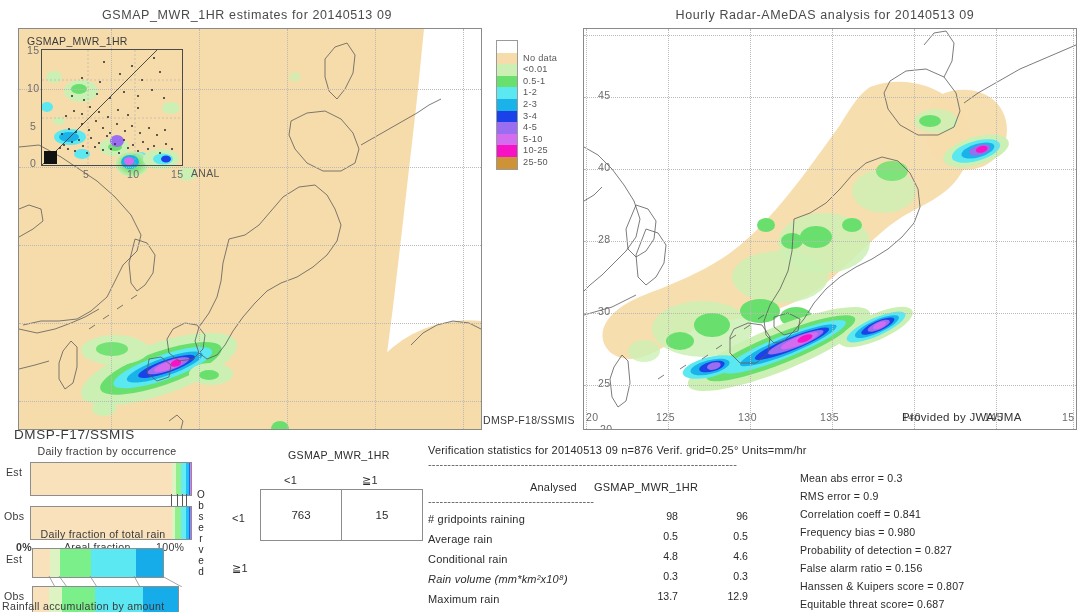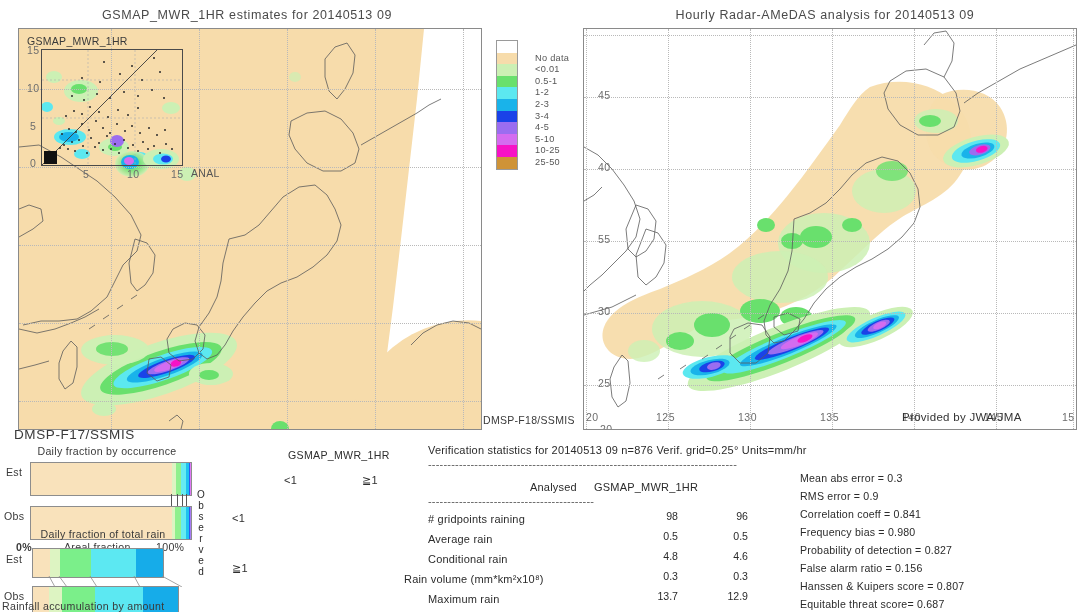--- a/index.html
+++ b/index.html
@@ -7,21 +7,21 @@
        font-family:"Liberation Sans","DejaVu Sans",sans-serif;color:#2b2b2b;}
   .abs{position:absolute;}
   .ttl{font-size:12.5px;color:#4a4a4a;letter-spacing:.6px;text-align:center;white-space:nowrap;}
   .mapbox{border:1px solid #8a8a8a;background:#ffffff;overflow:hidden;position:absolute;}
   .grid-v,.grid-h{position:absolute;}
   .grid-v{width:0;border-left:1px dotted #b9b9b9;}
   .grid-h{height:0;border-top:1px dotted #b9b9b9;}
   .axlab{position:absolute;font-size:10.5px;color:#6d6d6d;letter-spacing:.5px;white-space:nowrap;}
   .coast{position:absolute;left:0;top:0;width:100%;height:100%;pointer-events:none;}
   .legend-sw{width:20px;height:11.6px;border:0;display:block;}
-  .legend-lb{font-size:9.2px;color:#565656;letter-spacing:.3px;line-height:11.6px;white-space:nowrap;padding-left:5px;margin-left:12px;}
+  .legend-lb{font-size:9.2px;color:#565656;letter-spacing:.3px;line-height:11.6px;white-space:nowrap;padding-left:5px;}
   .legrow{display:flex;align-items:flex-start;}
   .small{font-size:10.5px;color:#3a3a3a;letter-spacing:.3px;white-space:nowrap;}
   .med{font-size:11px;color:#2e2e2e;letter-spacing:.3px;white-space:nowrap;}
   .bigl{font-size:13.5px;color:#3a3a3a;letter-spacing:.6px;white-space:nowrap;}
   table.ct{border-collapse:collapse;}
   table.ct td{border:1px solid #8d8d8d;width:78px;height:48px;text-align:center;
               font-size:11.5px;color:#2b2b2b;}
   .vstack{display:flex;flex-direction:column;line-height:11px;font-size:10px;color:#2b2b2b;align-items:center;}
   .bar{position:absolute;height:32px;border:1px solid #8d8d8d;display:flex;overflow:hidden;}
   .bar span{display:block;height:100%;}
@@ -403,21 +403,21 @@
   <div class="grid-v" style="left:489px;top:0;height:400px;"></div>
   <div class="grid-h" style="top:6px;left:0;width:492px;"></div>
   <div class="grid-h" style="top:68px;left:0;width:492px;"></div>
   <div class="grid-h" style="top:140px;left:0;width:492px;"></div>
   <div class="grid-h" style="top:212px;left:0;width:492px;"></div>
   <div class="grid-h" style="top:284px;left:0;width:492px;"></div>
   <div class="grid-h" style="top:356px;left:0;width:492px;"></div>
 
   <div class="axlab" style="left:14px;top:60px;">45</div>
   <div class="axlab" style="left:14px;top:132px;">40</div>
-  <div class="axlab" style="left:14px;top:204px;">55</div>
+  <div class="axlab" style="left:14px;top:204px;">28</div>
   <div class="axlab" style="left:14px;top:276px;">30</div>
   <div class="axlab" style="left:14px;top:348px;">25</div>
   <div class="axlab" style="left:2px;top:382px;">20</div>
 
   <div class="axlab" style="left:72px;top:382px;">125</div>
   <div class="axlab" style="left:154px;top:382px;">130</div>
   <div class="axlab" style="left:236px;top:382px;">135</div>
   <div class="axlab" style="left:318px;top:382px;">140</div>
   <div class="axlab" style="left:400px;top:382px;">145</div>
   <div class="axlab" style="left:478px;top:382px;">15</div>
@@ -510,20 +510,24 @@
     <span>v</span>
   <span>e</span>
     <span>d</span>
 </div>
 
 <div class="abs med" style="left:232px;top:512px;font-size:11px;">&lt;1</div>
 <div class="abs med" style="left:232px;top:562px;font-size:11px;">≧1</div>
 
 <table class="ct abs" style="left:260px;top:489px;">
   <tbody>
+      <tr>
+    <td>763</td>
+    <td>15</td>
+  </tr>
 </tbody>
   </table>
 
 <div class="abs tbl-line" style="left:428px;top:441px;">Verification statistics for 20140513 09   n=876  Verif. grid=0.25°  Units=mm/hr</div>
 <div class="abs tbl-line" style="left:428px;top:455px;color:#5a5a5a;overflow:hidden;width:648px;">--------------------------------------------------------------------------------</div>
 
 <div class="abs tbl-line" style="left:530px;top:478px;">Analysed</div>
 <div class="abs tbl-line" style="left:594px;top:478px;">GSMAP_MWR_1HR</div>
 <div class="abs tbl-line" style="left:428px;top:492px;color:#5a5a5a;overflow:hidden;width:258px;">-------------------------------------------</div>
 
@@ -532,21 +536,21 @@
 <div class="abs num" style="left:710px;top:510px;width:38px;">96</div>
 
 <div class="abs tbl-line" style="left:428px;top:530px;">Average rain</div>
 <div class="abs num" style="left:640px;top:530px;width:38px;">0.5</div>
 <div class="abs num" style="left:710px;top:530px;width:38px;">0.5</div>
 
 <div class="abs tbl-line" style="left:428px;top:550px;">Conditional rain</div>
 <div class="abs num" style="left:640px;top:550px;width:38px;">4.8</div>
 <div class="abs num" style="left:710px;top:550px;width:38px;">4.6</div>
 
-<div class="abs tbl-line" style="left:404px;top:570px;">Rain volume (mm*km²x10⁸)</div>
+<div class="abs tbl-line" style="left:428px;top:570px;font-style:italic;">Rain volume (mm*km²x10⁸)</div>
 <div class="abs num" style="left:640px;top:570px;width:38px;">0.3</div>
 <div class="abs num" style="left:710px;top:570px;width:38px;">0.3</div>
 
 <div class="abs tbl-line" style="left:428px;top:590px;">Maximum rain</div>
 <div class="abs num" style="left:636px;top:590px;width:42px;">13.7</div>
 <div class="abs num" style="left:706px;top:590px;width:42px;">12.9</div>
 
 <div class="abs stat-line" style="left:800px;top:470px;">Mean abs error = 0.3</div>
 <div class="abs stat-line" style="left:800px;top:488px;">RMS error = 0.9</div>
 <div class="abs stat-line" style="left:800px;top:506px;">Correlation coeff = 0.841</div>

